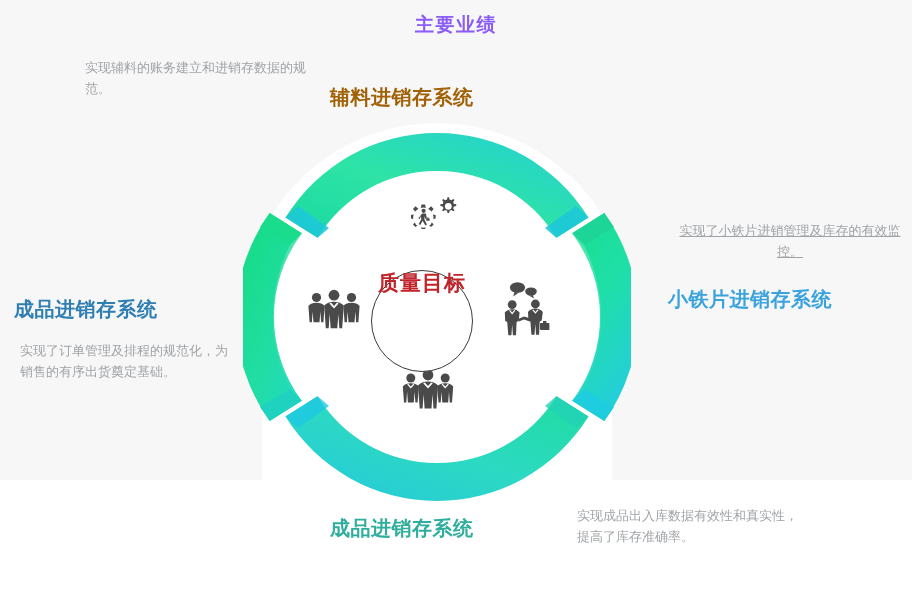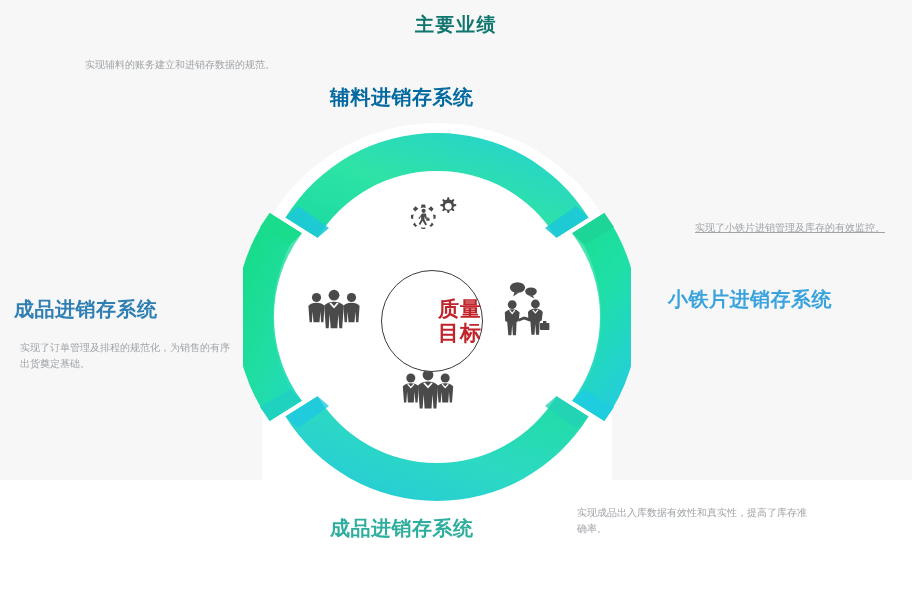--- a/index.html
+++ b/index.html
@@ -52,50 +52,50 @@
 
   
   #page-title {
     position: absolute;
     left: 0;
     top: 12px;
     width: 912px;
     text-align: center;
     font-size: 19px;
     font-weight: bold;
-    color: #0f766e;
+    color: #8b5cf6;
     letter-spacing: 1.5px;
     z-index: 6;
   }
 
   
   #wheel {
     position: absolute;
     left: 243px;
     top: 123px;
     width: 388px;
     height: 388px;
     z-index: 4;
   }
   #wheel svg { display: block; }
 
   
   #hub {
     position: absolute;
-    left: 381px;
+    left: 371px;
     top: 270px;
     width: 100px;
     height: 100px;
     border-radius: 50%;
     border: 1.6px solid #3a3a3a;
     background: #ffffff;
     z-index: 7;
     display: flex;
-    flex-direction: column;
-    align-items: flex-end;
+    flex-direction: row;
+    align-items: flex-start;
     justify-content: center;
     line-height: 1.12;
   }
   #hub .hub-line {
     font-size: 21px;
     font-weight: bold;
     color: #c0232a;
     letter-spacing: 1px;
   }
 
@@ -115,28 +115,28 @@
   .sys-label {
     position: absolute;
     font-size: 20px;
     font-weight: bold;
     letter-spacing: 0.5px;
     z-index: 6;
     white-space: nowrap;
   }
   .caption {
     position: absolute;
-    font-size: 10px;
+    font-size: 13px;
     color: #a0a4a8;
     line-height: 1.62;
     z-index: 6;
   }
 
   
-  #label-top   { left: 330px; top: 84px; color: #0369a1; }
+  #label-top   { left: 330px; top: 84px; color: #a16207; }
   #caption-top { left: 85px;  top: 57px; width: 240px; text-align: left; }
 
   
   #label-right   { left: 668px; top: 286px; color: #3aa3dd; }
   #caption-right { left: 668px; top: 220px; width: 244px; text-align: center; text-decoration: underline; }
 
   
   #label-left   { left: 14px; top: 296px; color: #2f7fb2; }
   #caption-left { left: 20px; top: 340px; width: 210px; text-align: left; }
 

